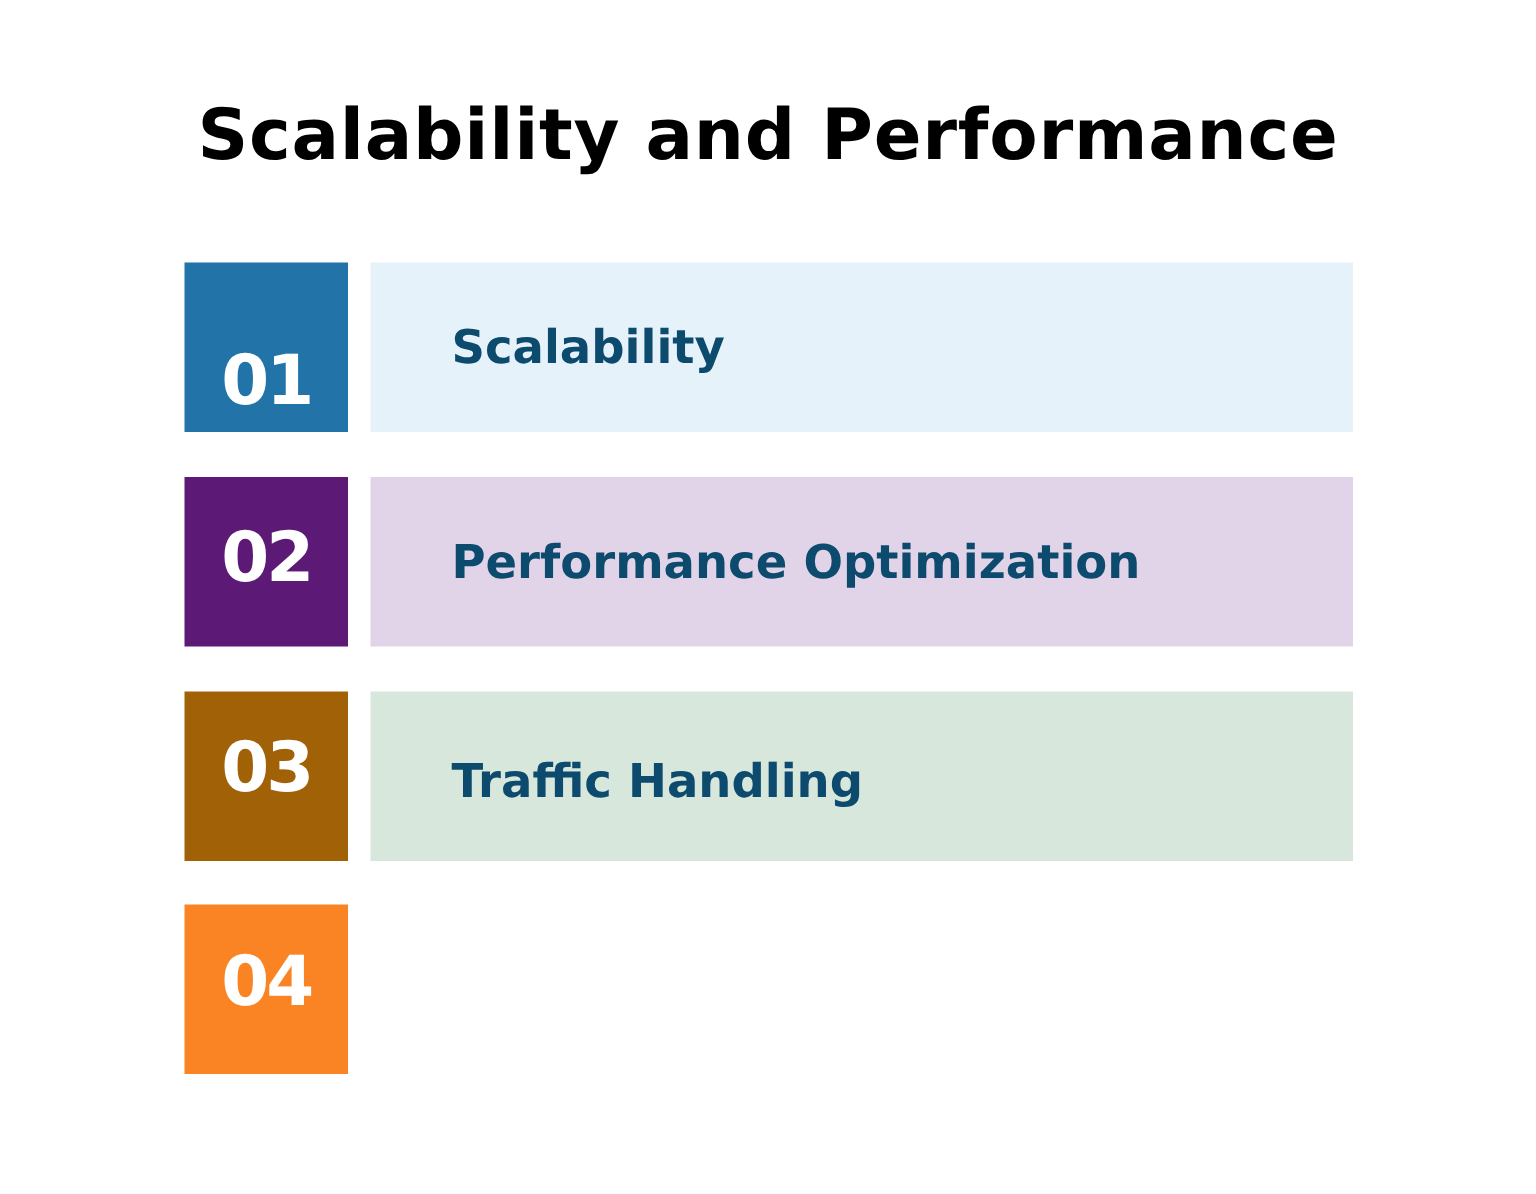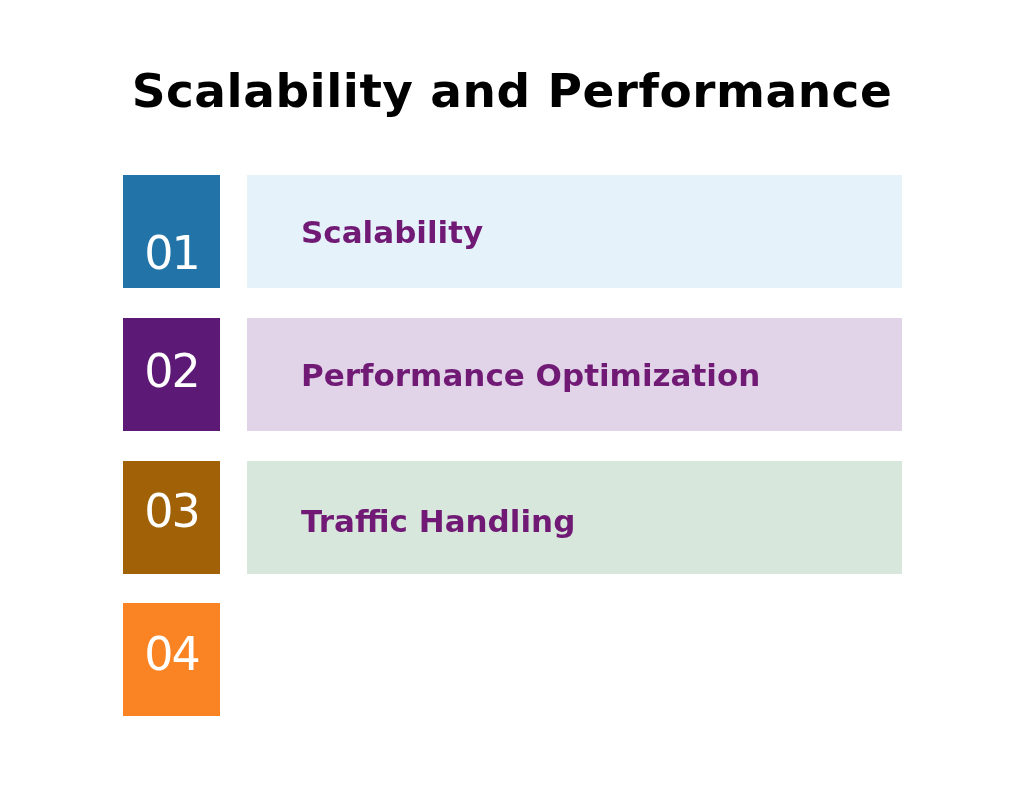--- a/index.html
+++ b/index.html
@@ -7,30 +7,30 @@
     width: 1024px; height: 796px; background: #ffffff; position: relative; overflow: hidden;
     font-family: "DejaVu Sans", "Liberation Sans", sans-serif;
   }
   .title {
     position: absolute; left: 0; top: 56px; width: 1024px; text-align: center;
     font-size: 47px; font-weight: 900; color: #000; letter-spacing: 0.5px;
     line-height: 70px;
   }
   .row { position: absolute; left: 123px; width: 779px; height: 113px; }
   .num {
-    position: absolute; left: 0; top: 0; width: 97px; height: 113px;
-    color: #fff; font-weight: 400; font-size: 46px; letter-spacing: -2px;
+    position: absolute; left: 0; top: 0; width: 109px; height: 113px;
+    color: #fff; font-weight: 700; font-size: 46px; letter-spacing: -2px;
     display: flex; align-items: center; justify-content: center;
   }
   .num.low { align-items: flex-end; padding-bottom: 8px; box-sizing: border-box; }
   .bar {
     position: absolute; left: 124px; top: 0; width: 655px; height: 113px;
     display: flex; align-items: center; box-sizing: border-box; padding-left: 54px;
   }
-  .label { font-size: 31px; font-weight: 900; color: #701a75; }
+  .label { font-size: 31px; font-weight: 900; color: #0c4a6e; }
 </style>
 </head>
 <body>
 
 <div class="title">Scalability and Performance</div>
 
 <div class="row" style="top:175px">
   <div class="num low" style="background:#2173a8">01</div>
   <div class="bar" style="background:#e5f2fa">
     <span class="label">Scalability</span>

